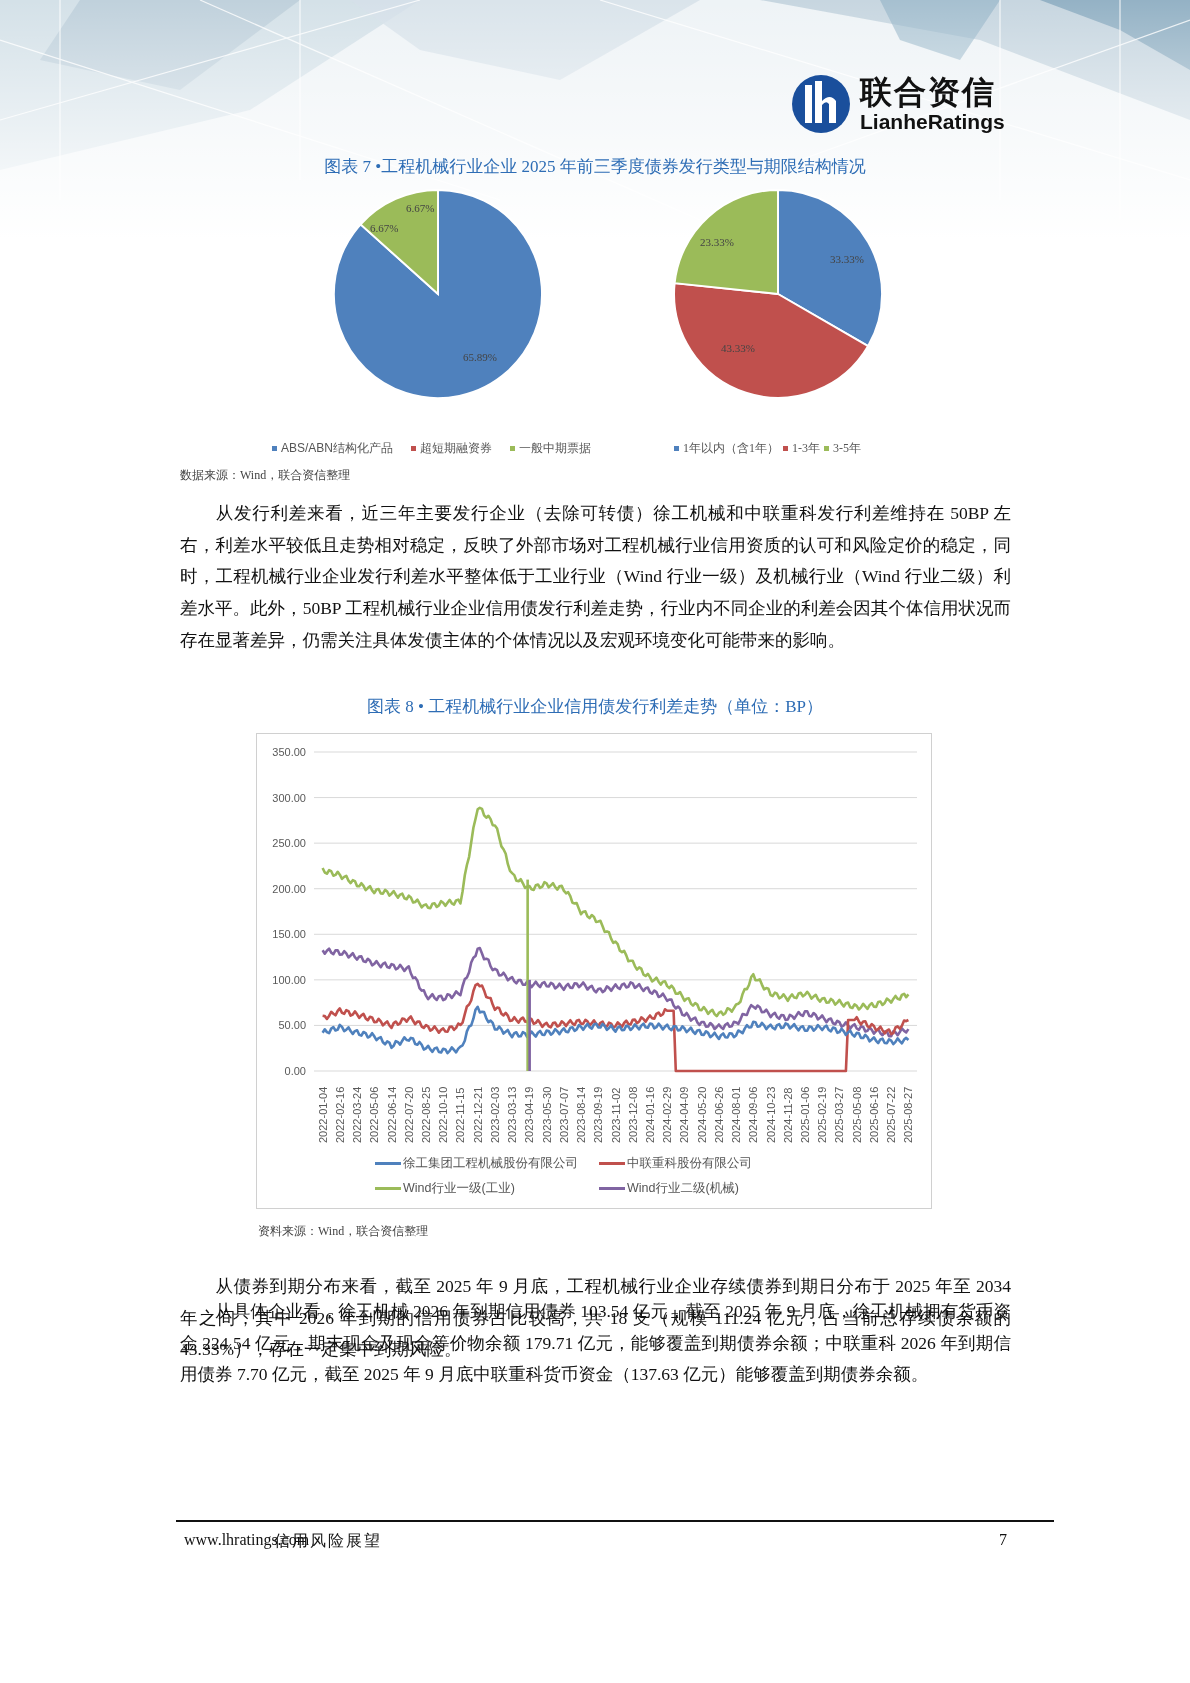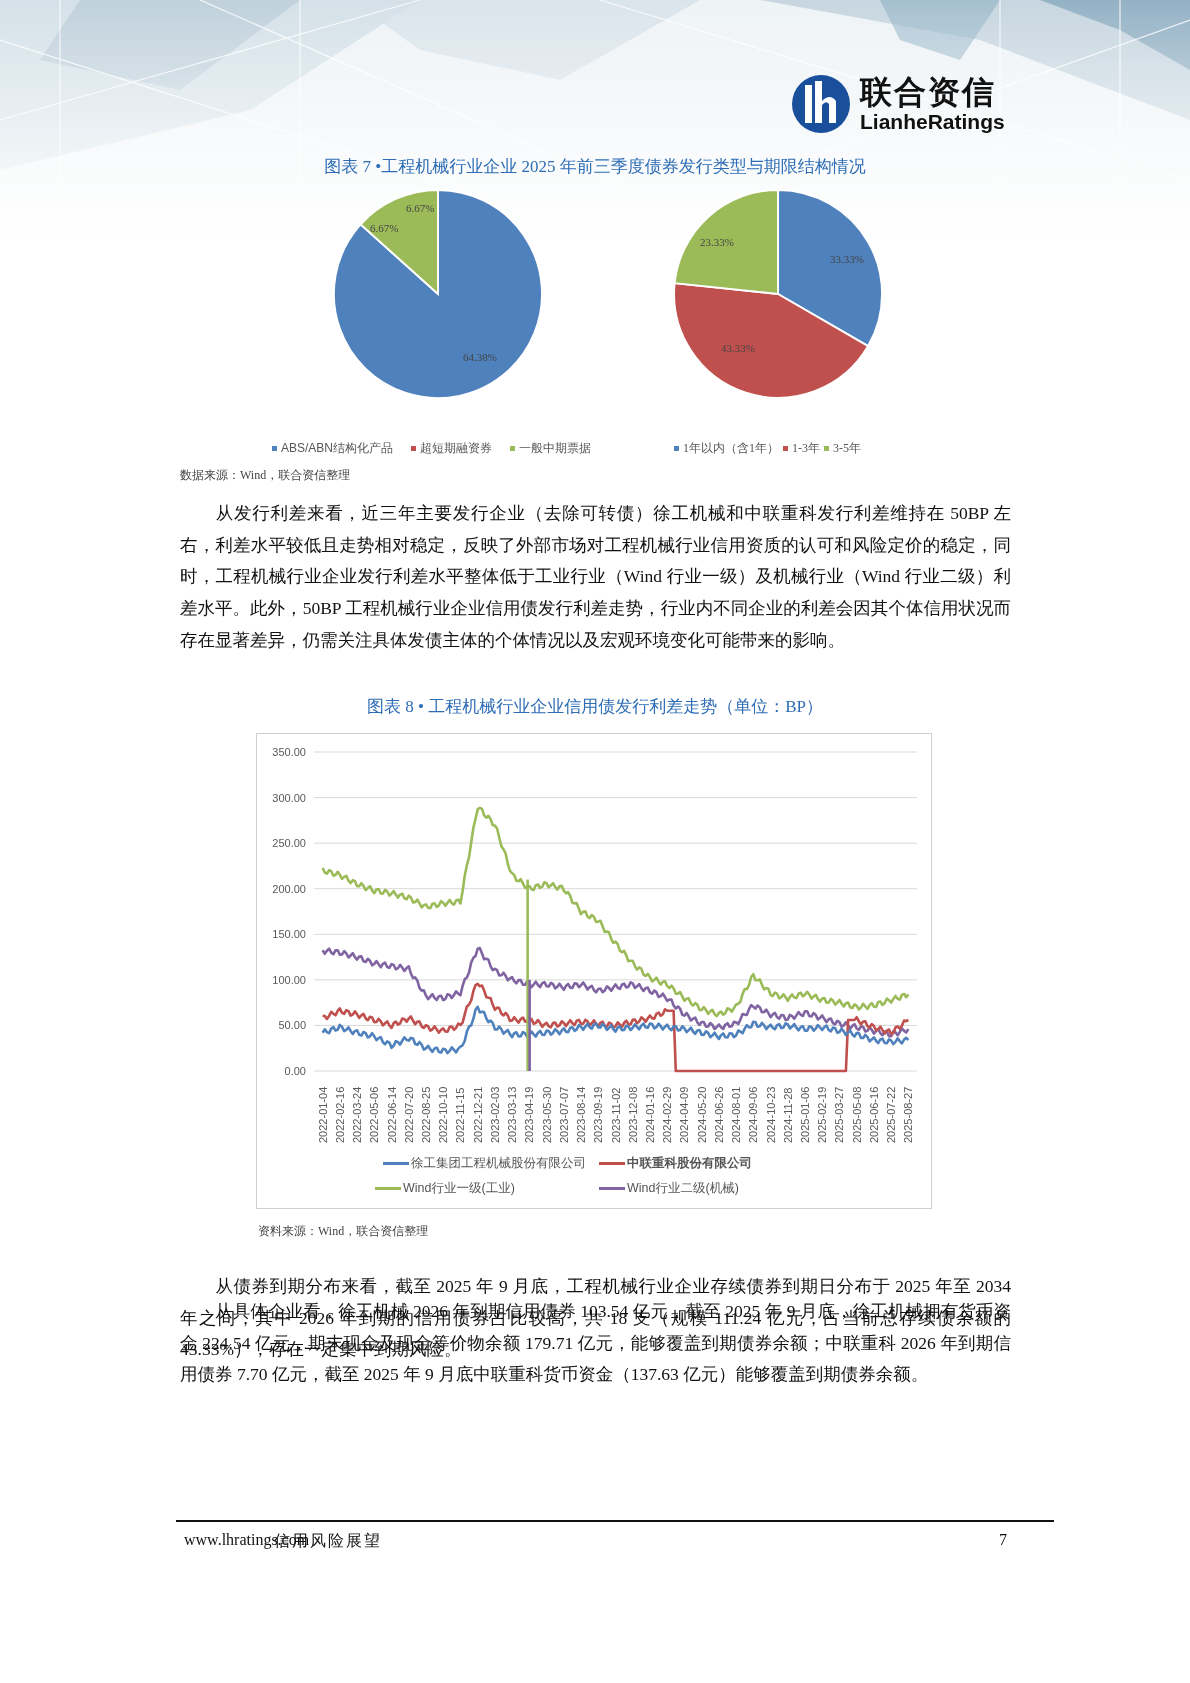--- a/index.html
+++ b/index.html
@@ -97,21 +97,21 @@
   </div>
 </div>
 
 <div class="caption cap7">图表 7 •工程机械行业企业 2025 年前三季度债券发行类型与期限结构情况</div>
 
 <svg class="pie pie1" viewBox="-110 -110 220 220">
   <path d="M0,0 L0,-106 A106,106 0 1 1 -42.8,-97.0 Z" fill="#4f81bd" stroke="#fff" stroke-width="2"></path>
   <path d="M0,0 L-42.8,-97.0 A106,106 0 0 1 -78.8,-70.9 Z" fill="#c0504d" stroke="#fff" stroke-width="2"></path>
   <path d="M0,0 L-78.8,-70.9 A106,106 0 0 1 0,-106 Z" fill="#9bbb59" stroke="#fff" stroke-width="2" transform="rotate(0)"></path>
 </svg>
-<span class="pie-label" style="left:463px; top:351px;">64.38%</span>
+<span class="pie-label" style="left:463px; top:351px;">65.89%</span>
 <span class="pie-label" style="left:370px; top:222px;">6.67%</span>
 <span class="pie-label" style="left:406px; top:202px;">6.67%</span>
 
 <svg class="pie pie2" viewBox="-110 -110 220 220">
   <path d="M0,0 L0,-106 A106,106 0 0 1 91.8,53.0 Z" fill="#4f81bd" stroke="#fff" stroke-width="2"></path>
   <path d="M0,0 L91.8,53.0 A106,106 0 0 1 -105.3,-11.1 Z" fill="#c0504d" stroke="#fff" stroke-width="2"></path>
   <path d="M0,0 L-105.3,-11.1 A106,106 0 0 1 0,-106 Z" fill="#9bbb59" stroke="#fff" stroke-width="2"></path>
 </svg>
 <span class="pie-label" style="left:830px; top:253px;">33.33%</span>
 <span class="pie-label" style="left:721px; top:342px;text-align:center;">43.33%</span>
@@ -205,25 +205,25 @@
       <text x="0" y="0" transform="translate(620.9285714285714,409) rotate(-90)" font-size="11" fill="#595959" font-family="Liberation Sans, sans-serif">2025-06-16</text>
       <text x="0" y="0" transform="translate(638.1571428571428,409) rotate(-90)" font-size="11" fill="#595959" font-family="Liberation Sans, sans-serif">2025-07-22</text>
       <text x="0" y="0" transform="translate(655.3857142857142,409) rotate(-90)" font-size="11" fill="#595959" font-family="Liberation Sans, sans-serif">2025-08-27</text>
       <polyline points="65.6,134.0 67.8,138.5 69.9,139.7 72.1,136.2 74.2,137.2 76.4,141.7 78.5,140.9 80.7,137.8 82.8,140.7 85.0,144.9 87.2,142.9 89.3,141.8 91.5,146.7 93.6,149.1 95.8,146.2 97.9,147.1 100.1,152.3 102.2,152.3 104.4,149.2 106.5,151.9 108.7,156.1 110.8,154.1 113.0,152.2 115.1,156.4 117.3,159.1 119.5,155.5 121.6,155.0 123.8,159.5 125.9,159.6 128.1,155.9 130.2,157.5 132.4,161.6 134.5,159.7 136.7,157.1 138.8,160.7 141.0,163.6 143.1,160.6 145.3,159.7 147.4,164.3 149.6,165.2 151.8,161.7 153.9,163.5 156.1,168.6 158.2,168.0 160.4,165.7 162.5,169.4 164.7,173.4 166.8,171.2 169.0,170.4 171.1,173.7 173.3,174.3 175.4,169.7 177.6,169.3 179.8,173.0 181.9,171.4 184.1,167.2 186.2,168.8 188.4,171.8 190.5,168.7 192.7,165.9 194.8,169.3 197.0,170.6 199.1,166.4 201.3,165.6 203.4,169.5 205.6,157.2 207.8,141.3 209.9,131.0 212.1,122.8 214.2,108.5 216.4,93.7 218.5,85.0 220.7,75.3 222.8,73.8 225.0,74.9 227.1,81.3 229.3,83.7 231.4,81.8 233.6,85.1 235.7,91.2 237.9,91.5 240.1,94.5 242.2,103.5 244.4,112.4 246.5,115.2 248.7,119.7 250.8,129.9 253.0,136.9 255.1,139.1 257.3,141.1 259.4,146.8 261.6,147.2 263.7,145.2 265.9,149.3 268.1,154.0 270.2,152.6 272.4,152.1 274.5,155.2 276.7,155.9 278.8,151.3 281.0,150.5 283.1,154.0 285.3,152.7 287.4,148.2 289.6,149.4 291.7,153.4 293.9,151.3 296.0,149.2 298.2,153.1 300.4,155.5 302.5,152.3 304.7,151.9 306.8,156.6 309.0,159.3 311.1,158.1 313.3,162.1 315.4,168.7 317.6,169.4 319.7,169.1 321.9,174.9 324.0,180.2 326.2,177.7 328.4,177.4 330.5,182.5 332.7,184.1 334.8,181.1 337.0,182.9 339.1,187.9 341.3,187.5 343.4,186.8 345.6,192.2 347.7,197.9 349.9,197.4 352.0,198.3 354.2,204.9 356.3,208.8 358.5,207.6 360.7,210.1 362.8,216.7 365.0,218.1 367.1,216.8 369.3,221.4 371.4,227.2 373.6,226.8 375.7,226.8 377.9,232.1 380.0,235.6 382.2,233.4 384.3,234.7 386.5,240.6 388.6,242.0 390.8,239.8 393.0,243.1 395.1,247.5 397.3,245.9 399.4,243.7 401.6,247.7 403.7,250.6 405.9,247.7 408.0,247.3 410.2,252.1 412.3,254.0 414.5,251.6 416.6,254.2 418.8,259.8 421.0,259.6 423.1,258.0 425.3,262.4 427.4,266.8 429.6,264.7 431.7,264.3 433.9,269.6 436.0,271.7 438.2,269.0 440.3,270.6 442.5,276.0 444.6,276.1 446.8,273.1 449.0,276.0 451.1,279.8 453.3,277.4 455.4,275.8 457.6,280.1 459.7,282.2 461.9,278.9 464.0,277.6 466.2,280.8 468.3,279.2 470.5,274.3 472.6,275.2 474.8,277.7 476.9,274.2 479.1,270.5 481.3,269.8 483.4,267.8 485.6,259.9 487.7,255.0 489.9,255.1 492.0,251.0 494.2,243.0 496.3,240.2 498.5,246.2 500.6,246.3 502.8,245.4 504.9,250.6 507.1,255.4 509.3,254.1 511.4,254.8 513.6,261.1 515.7,262.1 517.9,258.6 520.0,259.7 522.2,264.3 524.3,263.2 526.5,260.3 528.6,263.3 530.8,266.8 532.9,263.0 535.1,260.4 537.2,263.6 539.4,264.1 541.6,259.5 543.7,258.8 545.9,262.3 548.0,260.8 550.2,257.8 552.3,260.5 554.5,264.6 556.6,262.6 558.8,260.8 560.9,265.1 563.1,267.6 565.2,264.5 567.4,264.1 569.5,268.6 571.7,268.5 573.9,264.9 576.0,266.6 578.2,270.6 580.3,268.6 582.5,265.9 584.6,269.6 586.8,272.4 588.9,269.3 591.1,268.6 593.2,273.2 595.4,274.0 597.5,270.4 599.7,271.9 601.9,275.5 604.0,273.4 606.2,269.8 608.3,272.3 610.5,274.8 612.6,271.1 614.8,269.1 616.9,272.7 619.1,272.9 621.2,268.1 623.4,267.6 625.5,271.0 627.7,269.0 629.9,264.6 632.0,266.2 634.2,268.6 636.3,264.9 638.5,261.9 640.6,264.8 642.8,265.6 644.9,260.9 647.1,259.8 649.2,263.2 651.4,260.4" fill="none" stroke="#9bbb59" stroke-width="2.6" stroke-linejoin="round"></polyline>
       <polyline points="65.6,216.3 67.8,219.7 69.9,216.8 72.1,214.7 74.2,218.6 76.4,220.2 78.5,216.4 80.7,216.3 82.8,220.6 85.0,220.5 87.2,217.2 89.3,219.4 91.5,223.5 93.6,221.5 95.8,219.2 97.9,223.1 100.1,225.6 102.2,222.6 104.4,222.4 106.5,227.3 108.7,228.0 110.8,224.8 113.0,226.7 115.1,231.3 117.3,229.9 119.5,227.1 121.6,230.3 123.8,233.2 125.9,229.9 128.1,228.7 130.2,233.0 132.4,233.9 134.5,230.1 136.7,231.0 138.8,235.3 141.0,234.1 143.1,230.9 145.3,233.7 147.4,237.0 149.6,234.1 151.8,232.3 153.9,239.5 156.1,244.1 158.2,243.4 160.4,246.7 162.5,254.2 164.7,256.7 166.8,256.3 169.0,261.7 171.1,265.2 173.3,262.6 175.4,260.2 177.6,264.0 179.8,265.9 181.9,262.2 184.1,261.7 186.2,266.1 188.4,265.0 190.5,260.3 192.7,261.0 194.8,264.0 197.0,261.0 199.1,257.3 201.3,259.7 203.4,261.2 205.6,252.0 207.8,245.1 209.9,243.5 212.1,238.2 214.2,228.5 216.4,223.8 218.5,222.1 220.7,214.7 222.8,214.1 225.0,219.6 227.1,225.2 229.3,224.7 231.4,225.7 233.6,232.4 235.7,236.1 237.9,234.8 240.1,236.2 242.2,241.4 244.4,241.3 246.5,238.7 248.7,242.0 250.8,246.3 253.0,244.4 255.1,243.2 257.3,247.4 259.4,249.4 261.6,246.0 263.7,246.1 265.9,250.8 268.1,250.7 270.2,247.4 272.4,249.6 274.5,253.1 276.7,250.5 278.8,247.7 281.0,251.0 283.1,253.0 285.3,249.2 287.4,248.2 289.6,252.2 291.7,252.5 293.9,248.8 296.0,250.2 298.2,254.4 300.4,252.7 302.5,249.7 304.7,253.0 306.8,255.8 309.0,251.9 311.1,250.0 313.3,253.6 315.4,253.9 317.6,249.4 319.7,249.5 321.9,253.2 324.0,251.3 326.2,248.5 328.4,251.8 330.5,255.5 332.7,253.1 334.8,251.8 337.0,256.3 339.1,258.3 341.3,255.1 343.4,254.5 345.6,258.1 347.7,256.7 349.9,252.4 352.0,253.9 354.2,256.8 356.3,253.5 358.5,250.4 360.7,253.6 362.8,255.0 365.0,250.7 367.1,249.6 369.3,253.4 371.4,252.7 373.6,248.4 375.7,249.4 377.9,253.9 380.0,252.4 382.2,250.1 384.3,254.0 386.5,257.0 388.6,254.2 390.8,253.6 393.0,258.4 395.1,259.7 397.3,256.5 399.4,258.1 401.6,263.0 403.7,262.1 405.9,259.6 408.0,263.1 410.2,266.8 412.3,265.5 414.5,265.6 416.6,271.5 418.8,274.5 421.0,272.5 423.1,274.7 425.3,280.8 427.4,281.6 429.6,279.0 431.7,282.3 433.9,286.6 436.0,284.8 438.2,283.5 440.3,288.3 442.5,290.9 444.6,288.0 446.8,288.0 449.0,292.6 451.1,292.5 453.3,289.0 455.4,291.0 457.6,295.0 459.7,293.0 461.9,290.5 464.0,293.3 466.2,294.9 468.3,290.7 470.5,289.2 472.6,292.8 474.8,292.3 476.9,287.8 479.1,288.4 481.3,289.9 483.4,285.6 485.6,280.0 487.7,280.6 489.9,280.9 492.0,275.1 494.2,271.2 496.3,272.8 498.5,274.6 500.6,271.6 502.8,273.2 504.9,278.3 507.1,278.0 509.3,275.6 511.4,279.1 513.6,283.2 515.7,280.5 517.9,278.8 520.0,283.0 522.2,284.7 524.3,281.1 526.5,281.3 528.6,285.9 530.8,285.5 532.9,280.9 535.1,282.1 537.2,284.8 539.4,281.4 541.6,278.0 543.7,280.8 545.9,281.9 548.0,277.3 550.2,277.2 552.3,282.0 554.5,282.4 556.6,279.0 558.8,281.0 560.9,285.4 563.1,283.8 565.2,281.4 567.4,285.1 569.5,288.2 571.7,285.2 573.9,284.5 576.0,289.2 578.2,290.2 580.3,286.8 582.5,288.2 584.6,292.6 586.8,291.3 588.9,288.3 591.1,291.3 593.2,294.6 595.4,291.7 597.5,290.2 599.7,294.5 601.9,295.9 604.0,292.3 606.2,292.9 608.3,297.4 610.5,296.7 612.6,293.4 614.8,295.9 616.9,299.6 619.1,297.1 621.2,295.1 623.4,299.2 625.5,301.2 627.7,297.6 629.9,297.6 632.0,302.1 634.2,302.1 636.3,297.4 638.5,298.3 640.6,301.2 642.8,298.0 644.9,294.4 647.1,296.9 649.2,298.4 651.4,295.1" fill="none" stroke="#8064a2" stroke-width="2.6" stroke-linejoin="round"></polyline>
       <polyline points="65.6,281.8 67.8,282.1 69.9,284.9 72.1,281.9 74.2,277.8 76.4,279.8 78.5,281.3 80.7,276.9 82.8,274.4 85.0,278.8 87.2,279.8 89.3,276.2 91.5,277.1 93.6,281.6 95.8,280.5 97.9,277.4 100.1,280.3 102.2,283.9 104.4,281.4 106.5,279.9 108.7,284.4 110.8,286.2 113.0,282.8 115.1,283.4 117.3,288.2 119.5,287.9 121.6,284.8 123.8,287.4 125.9,291.4 128.1,289.3 130.2,287.4 132.4,291.5 134.5,293.9 136.7,289.1 138.8,287.5 141.0,290.7 143.1,289.4 145.3,284.5 147.4,285.0 149.6,287.7 151.8,284.5 153.9,282.5 156.1,286.8 158.2,290.2 160.4,287.6 162.5,287.5 164.7,292.6 166.8,294.0 169.0,291.1 171.1,292.3 173.3,296.7 175.4,295.3 177.6,292.4 179.8,295.5 181.9,298.7 184.1,295.8 186.2,294.4 188.4,297.5 190.5,297.7 192.7,292.9 194.8,292.5 197.0,295.8 199.1,293.9 201.3,289.5 203.4,291.0 205.6,288.7 207.8,280.2 209.9,272.4 212.1,270.5 214.2,266.5 216.4,257.0 218.5,251.1 220.7,249.8 222.8,252.3 225.0,251.6 227.1,256.4 229.3,263.1 231.4,263.8 233.6,264.1 235.7,270.6 237.9,275.8 240.1,273.6 242.2,274.1 244.4,279.8 246.5,281.4 248.7,278.9 250.8,281.6 253.0,287.0 255.1,286.5 257.3,283.2 259.4,286.1 261.6,288.6 263.7,285.1 265.9,283.5 268.1,287.5 270.2,288.0 272.4,283.9 274.5,285.1 276.7,289.8 278.8,288.9 281.0,286.0 283.1,289.1 285.3,292.8 287.4,290.3 289.6,288.8 291.7,292.3 293.9,293.3 296.0,289.0 298.2,288.6 300.4,292.5 302.5,291.4 304.7,287.3 306.8,289.0 309.0,292.1 311.1,289.1 313.3,286.2 315.4,289.4 317.6,291.0 319.7,286.8 321.9,285.9 324.0,289.7 326.2,289.7 328.4,285.9 330.5,287.4 332.7,291.3 334.8,289.3 337.0,286.4 339.1,289.7 341.3,292.2 343.4,288.8 345.6,287.7 347.7,291.9 349.9,292.5 352.0,288.6 354.2,289.6 356.3,293.7 358.5,292.2 360.7,288.3 362.8,290.5 365.0,292.8 367.1,289.0 369.3,286.6 371.4,290.0 373.6,290.5 375.7,285.9 377.9,285.6 380.0,289.2 382.2,287.5 384.3,283.3 386.5,285.0 388.6,287.8 390.8,284.3 393.0,281.5 395.1,284.2 397.3,284.7 399.4,279.8 401.6,278.5 403.7,281.7 405.9,280.2 408.0,275.3 410.2,276.8 412.3,276.8 414.5,276.8 416.6,276.8 418.8,337.0 421.0,337.0 423.1,337.0 425.3,337.0 427.4,337.0 429.6,337.0 431.7,337.0 433.9,337.0 436.0,337.0 438.2,337.0 440.3,337.0 442.5,337.0 444.6,337.0 446.8,337.0 449.0,337.0 451.1,337.0 453.3,337.0 455.4,337.0 457.6,337.0 459.7,337.0 461.9,337.0 464.0,337.0 466.2,337.0 468.3,337.0 470.5,337.0 472.6,337.0 474.8,337.0 476.9,337.0 479.1,337.0 481.3,337.0 483.4,337.0 485.6,337.0 487.7,337.0 489.9,337.0 492.0,337.0 494.2,337.0 496.3,337.0 498.5,337.0 500.6,337.0 502.8,337.0 504.9,337.0 507.1,337.0 509.3,337.0 511.4,337.0 513.6,337.0 515.7,337.0 517.9,337.0 520.0,337.0 522.2,337.0 524.3,337.0 526.5,337.0 528.6,337.0 530.8,337.0 532.9,337.0 535.1,337.0 537.2,337.0 539.4,337.0 541.6,337.0 543.7,337.0 545.9,337.0 548.0,337.0 550.2,337.0 552.3,337.0 554.5,337.0 556.6,337.0 558.8,337.0 560.9,337.0 563.1,337.0 565.2,337.0 567.4,337.0 569.5,337.0 571.7,337.0 573.9,337.0 576.0,337.0 578.2,337.0 580.3,337.0 582.5,337.0 584.6,337.0 586.8,337.0 588.9,337.0 591.1,286.0 593.2,286.0 595.4,286.0 597.5,286.0 599.7,283.2 601.9,287.4 604.0,290.4 606.2,287.5 608.3,287.3 610.5,292.3 612.6,293.3 614.8,290.1 616.9,292.0 619.1,296.5 621.2,295.2 623.4,292.6 625.5,296.1 627.7,299.4 629.9,296.6 632.0,295.5 634.2,300.2 636.3,299.2 638.5,293.5 640.6,292.3 642.8,294.7 644.9,291.7 647.1,286.5 649.2,287.2 651.4,286.0" fill="none" stroke="#c0504d" stroke-width="2.6" stroke-linejoin="round"></polyline>
       <polyline points="65.6,298.7 67.8,295.3 69.9,298.1 72.1,299.2 74.2,294.6 76.4,293.1 78.5,296.5 80.7,295.6 82.8,290.9 85.0,292.9 87.2,297.2 89.3,295.7 91.5,293.3 93.6,297.0 95.8,300.0 97.9,297.1 100.1,296.3 102.2,300.8 104.4,301.6 106.5,298.0 108.7,299.1 110.8,303.5 113.0,302.3 115.1,299.2 117.3,302.3 119.5,306.2 121.6,304.1 123.8,303.2 125.9,308.2 128.1,310.3 130.2,307.4 132.4,308.6 134.5,313.8 136.7,311.8 138.8,307.1 141.0,308.2 143.1,310.6 145.3,306.7 147.4,303.3 149.6,306.0 151.8,306.6 153.9,303.9 156.1,304.6 158.2,310.0 160.4,310.7 162.5,308.0 164.7,310.8 166.8,315.6 169.0,314.4 171.1,311.8 173.3,315.4 175.4,317.8 177.6,314.4 179.8,313.6 181.9,318.0 184.1,318.5 186.2,314.7 188.4,315.4 190.5,319.1 192.7,316.9 194.8,313.3 197.0,315.9 199.1,318.3 201.3,314.6 203.4,312.6 205.6,311.3 207.8,306.8 209.9,297.4 212.1,292.5 214.2,291.3 216.4,284.7 218.5,275.8 220.7,272.9 222.8,278.4 225.0,277.8 227.1,278.1 229.3,284.3 231.4,288.1 233.6,286.6 235.7,288.8 237.9,295.4 240.1,295.5 242.2,292.6 244.4,295.3 246.5,299.6 248.7,297.8 250.8,296.0 253.0,300.3 255.1,303.1 257.3,299.2 259.4,298.3 261.6,302.4 263.7,302.3 265.9,298.2 268.1,299.4 270.2,303.2 272.4,301.0 274.5,297.6 276.7,300.3 278.8,302.5 281.0,298.7 283.1,297.0 285.3,300.7 287.4,301.0 289.6,296.6 291.7,297.0 293.9,300.7 296.0,298.9 298.2,295.1 300.4,297.4 302.5,300.1 304.7,296.6 306.8,294.3 309.0,297.7 311.1,298.3 313.3,293.7 315.4,293.3 317.6,296.9 319.7,295.4 321.9,291.1 324.0,292.7 326.2,295.8 328.4,292.6 330.5,289.9 332.7,293.2 334.8,294.6 337.0,290.4 339.1,289.6 341.3,293.4 343.4,293.5 345.6,289.9 347.7,291.9 349.9,295.9 352.0,294.0 354.2,291.4 356.3,295.1 358.5,297.7 360.7,293.7 362.8,292.3 365.0,296.1 367.1,296.0 369.3,291.7 371.4,292.4 373.6,296.0 375.7,293.9 377.9,290.3 380.0,292.8 382.2,295.3 384.3,291.6 386.5,289.6 388.6,293.3 390.8,293.8 393.0,289.5 395.1,290.0 397.3,294.3 399.4,293.2 401.6,289.7 403.7,292.2 405.9,295.5 408.0,292.7 410.2,290.6 412.3,294.5 414.5,296.1 416.6,292.3 418.8,292.2 421.0,296.5 423.1,296.0 425.3,292.3 427.4,294.3 429.6,298.2 431.7,296.1 433.9,293.7 436.0,297.5 438.2,299.9 440.3,296.5 442.5,296.0 444.6,300.6 446.8,300.9 449.0,297.3 451.1,298.9 453.3,303.2 455.4,301.5 457.6,298.7 459.7,302.1 461.9,305.0 464.0,301.2 466.2,299.5 468.3,303.2 470.5,303.5 472.6,299.2 474.8,299.5 476.9,303.2 479.1,301.4 481.3,296.5 483.4,297.6 485.6,299.2 487.7,294.6 489.9,291.1 492.0,293.5 494.2,293.3 496.3,287.8 498.5,288.2 500.6,292.8 502.8,292.2 504.9,288.9 507.1,291.3 509.3,295.1 511.4,292.7 513.6,290.6 515.7,293.8 517.9,295.3 520.0,291.1 522.2,290.2 524.3,294.1 526.5,293.5 528.6,289.3 530.8,290.4 532.9,294.5 535.1,292.6 537.2,290.1 539.4,293.7 541.6,296.3 543.7,293.1 545.9,292.3 548.0,296.8 550.2,296.8 552.3,292.4 554.5,293.0 556.6,296.7 558.8,294.6 560.9,291.0 563.1,293.5 565.2,296.0 567.4,293.0 569.5,291.6 571.7,296.0 573.9,297.3 576.0,293.6 578.2,294.3 580.3,298.8 582.5,298.0 584.6,294.7 586.8,297.4 588.9,301.0 591.1,298.4 593.2,296.5 595.4,300.6 597.5,302.5 599.7,298.9 601.9,299.2 604.0,304.0 606.2,304.0 608.3,300.8 610.5,303.2 612.6,307.3 614.8,305.4 616.9,303.3 619.1,306.8 621.2,309.0 623.4,305.4 625.5,304.7 627.7,309.0 629.9,309.2 632.0,305.3 634.2,306.7 636.3,310.2 638.5,307.9 640.6,304.4 642.8,307.1 644.9,309.4 647.1,305.6 649.2,303.8 651.4,306.0" fill="none" stroke="#4f81bd" stroke-width="2.6" stroke-linejoin="round"></polyline>
       <line x1="270.63428571428574" x2="270.63428571428574" y1="145.6" y2="337" stroke="#9bbb59" stroke-width="2.6"></line>
       <line x1="272.63428571428574" x2="272.63428571428574" y1="245.85714285714286" y2="337" stroke="#8064a2" stroke-width="2.6"></line>
     </svg>
-  <div class="legend8" style="left:126px; top:421px;">
+  <div class="legend8" style="left:118px; top:421px;">
       <span class="line" style="background:#4f81bd"></span>
       <span>徐工集团工程机械股份有限公司</span>
     </div>
-  <div class="legend8" style="left:342px; top:421px;font-weight:bold;">
+  <div class="legend8" style="left:342px; top:421px;">
       <span class="line" style="background:#c0504d"></span>
       <span>中联重科股份有限公司</span>
     </div>
   <div class="legend8" style="left:118px; top:446px;">
       <span class="line" style="background:#9bbb59"></span>
       <span class="sans">Wind行业一级(工业)</span>
     </div>
   <div class="legend8" style="left:342px; top:446px;">
       <span class="line" style="background:#8064a2"></span>
       <span class="sans">Wind行业二级(机械)</span>

